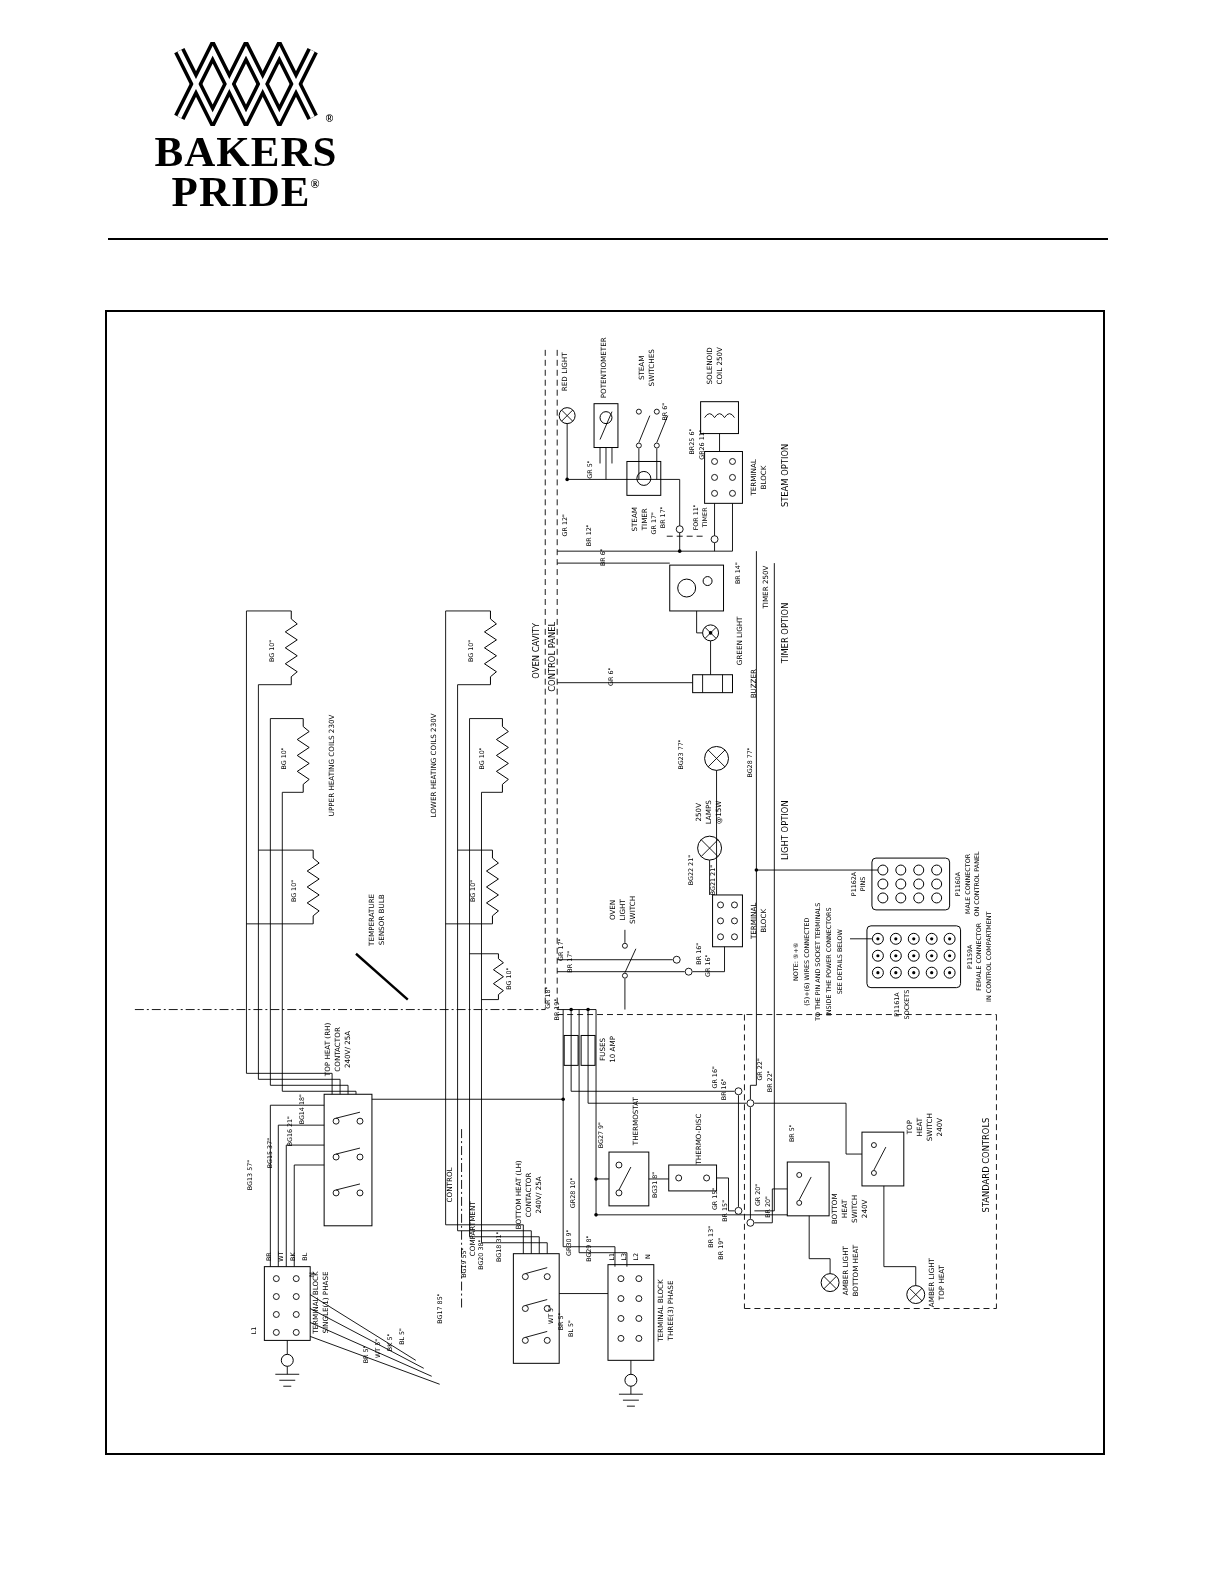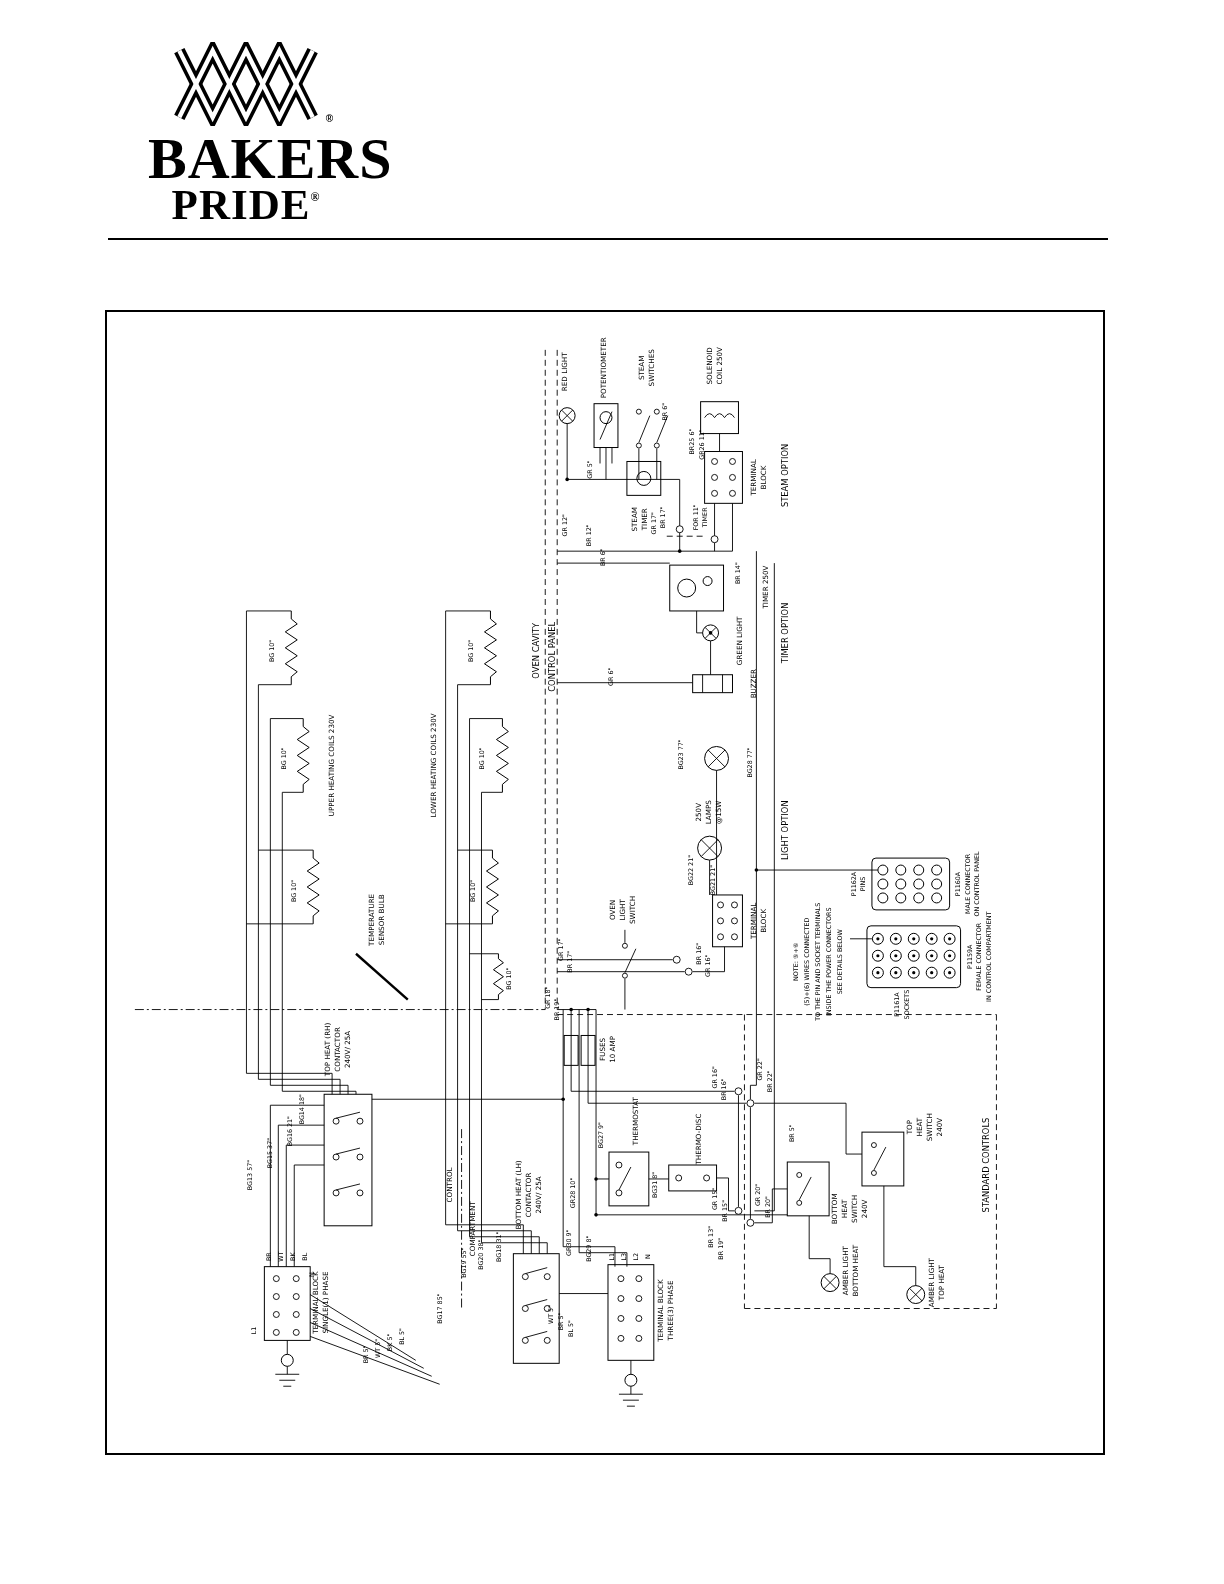--- a/index.html
+++ b/index.html
@@ -6,21 +6,21 @@
   .page{position:relative;width:1224px;height:1584px;background:#fff;overflow:hidden;
         font-family:"Liberation Sans",sans-serif;color:#000;}
   .logo{position:absolute;left:148px;top:42px;width:196px;}
   .crown-wrap{position:relative;width:150px;margin:0 auto;}
   .crown{display:block;width:150px;height:84px;}
   .ck{fill:none;stroke:#000;stroke-width:11;stroke-linejoin:miter;}
   .ckw{fill:none;stroke:#fff;stroke-width:4.2;stroke-linejoin:miter;}
   .crown-reg{position:absolute;right:-12px;bottom:2px;font-size:10px;font-weight:bold;}
   .logo-text{font-family:"Liberation Serif",serif;font-weight:bold;text-align:center;
              line-height:0.92;margin-top:6px;}
-  .logo-text .l1{font-size:58px;letter-spacing:1px;}
+  .logo-text .l1{font-size:43px;letter-spacing:1px;}
   .logo-text .l2{font-size:43px;letter-spacing:1px;}
   .reg{font-size:12px;vertical-align:18px;}
   .rule{position:absolute;left:108px;top:238px;width:1000px;height:2px;background:#000;}
   .frame{position:absolute;left:105px;top:310px;width:996px;height:1141px;border:2px solid #000;}
   .frame svg{display:block;width:100%;height:100%;}
   svg text{font-family:"DejaVu Sans",sans-serif;fill:#000;}
   .t6{font-size:6.4px;}
   .t7{font-size:7.2px;}
   .t8{font-size:8.4px;}
   .w{stroke:#000;stroke-width:0.9;fill:none;}

